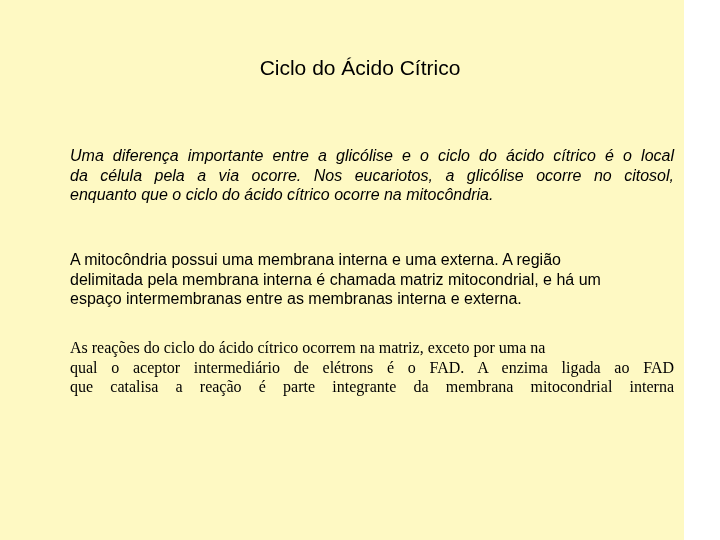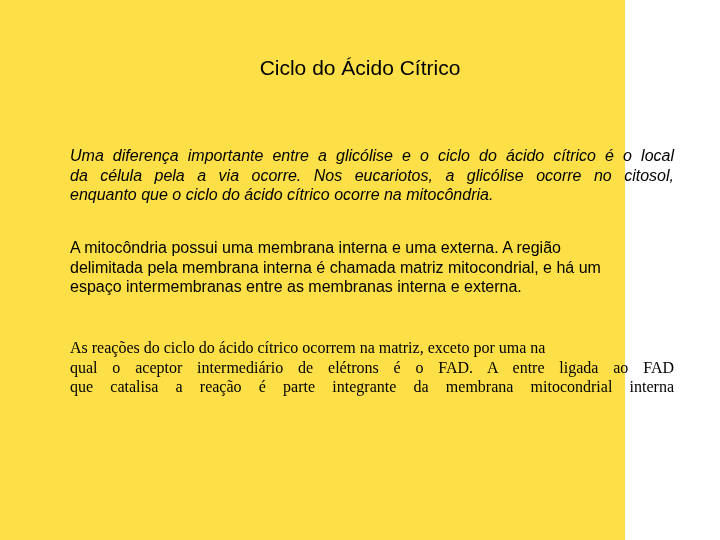--- a/index.html
+++ b/index.html
@@ -11,23 +11,23 @@
       width: 720px;
       height: 540px;
       position: relative;
       overflow: hidden;
       font-family: "Liberation Sans", sans-serif;
       color: #000000;
     }
     .slide {
       position: absolute;
       left: 0; top: 0;
-      width: 625px;
+      width: 684px;
       height: 540px;
-      background: #fde047;
+      background: #fef9c3;
     }
     .title {
       position: absolute;
       left: 0;
       top: 55px;
       width: 720px;
       text-align: center;
       font-size: 21px;
       line-height: 26px;
       margin: 0;
@@ -44,21 +44,21 @@
     .line {
       display: block;
       white-space: nowrap;
     }
     .justify {
       text-align: justify;
       text-align-last: justify;
       white-space: normal;
     }
     #p1 { top: 146px; font-style: italic; }
-    #p2 { top: 238px; }
+    #p2 { top: 250px; }
     #p3 { top: 338px; font-family: Liberation Serif, serif; }
   </style>
 </head>
 <body>
 
 <div class="slide">
   <h1 class="title">Ciclo do Ácido Cítrico</h1>
 
   <p class="para" id="p1">
     <span class="line justify">Uma diferença importante entre a glicólise e o ciclo do ácido cítrico é o local</span>
@@ -67,16 +67,16 @@
   </p>
 
   <p class="para" id="p2">
     <span class="line">A mitocôndria possui uma membrana interna e uma externa. A região</span>
     <span class="line">delimitada pela membrana interna é chamada matriz mitocondrial, e há um</span>
     <span class="line">espaço intermembranas entre as membranas interna e externa.</span>
   </p>
 
   <p class="para" id="p3">
     <span class="line">As reações do ciclo do ácido cítrico ocorrem na matriz, exceto  por uma na</span>
-    <span class="line justify">qual o aceptor intermediário  de elétrons é o FAD. A entre ligada ao FAD</span>
+    <span class="line justify">qual o aceptor intermediário  de elétrons é o FAD. A enzima ligada ao FAD</span>
     <span class="line justify">que catalisa a reação é parte integrante da membrana mitocondrial interna</span>
   </p>
 </div>
 
 </body></html>

